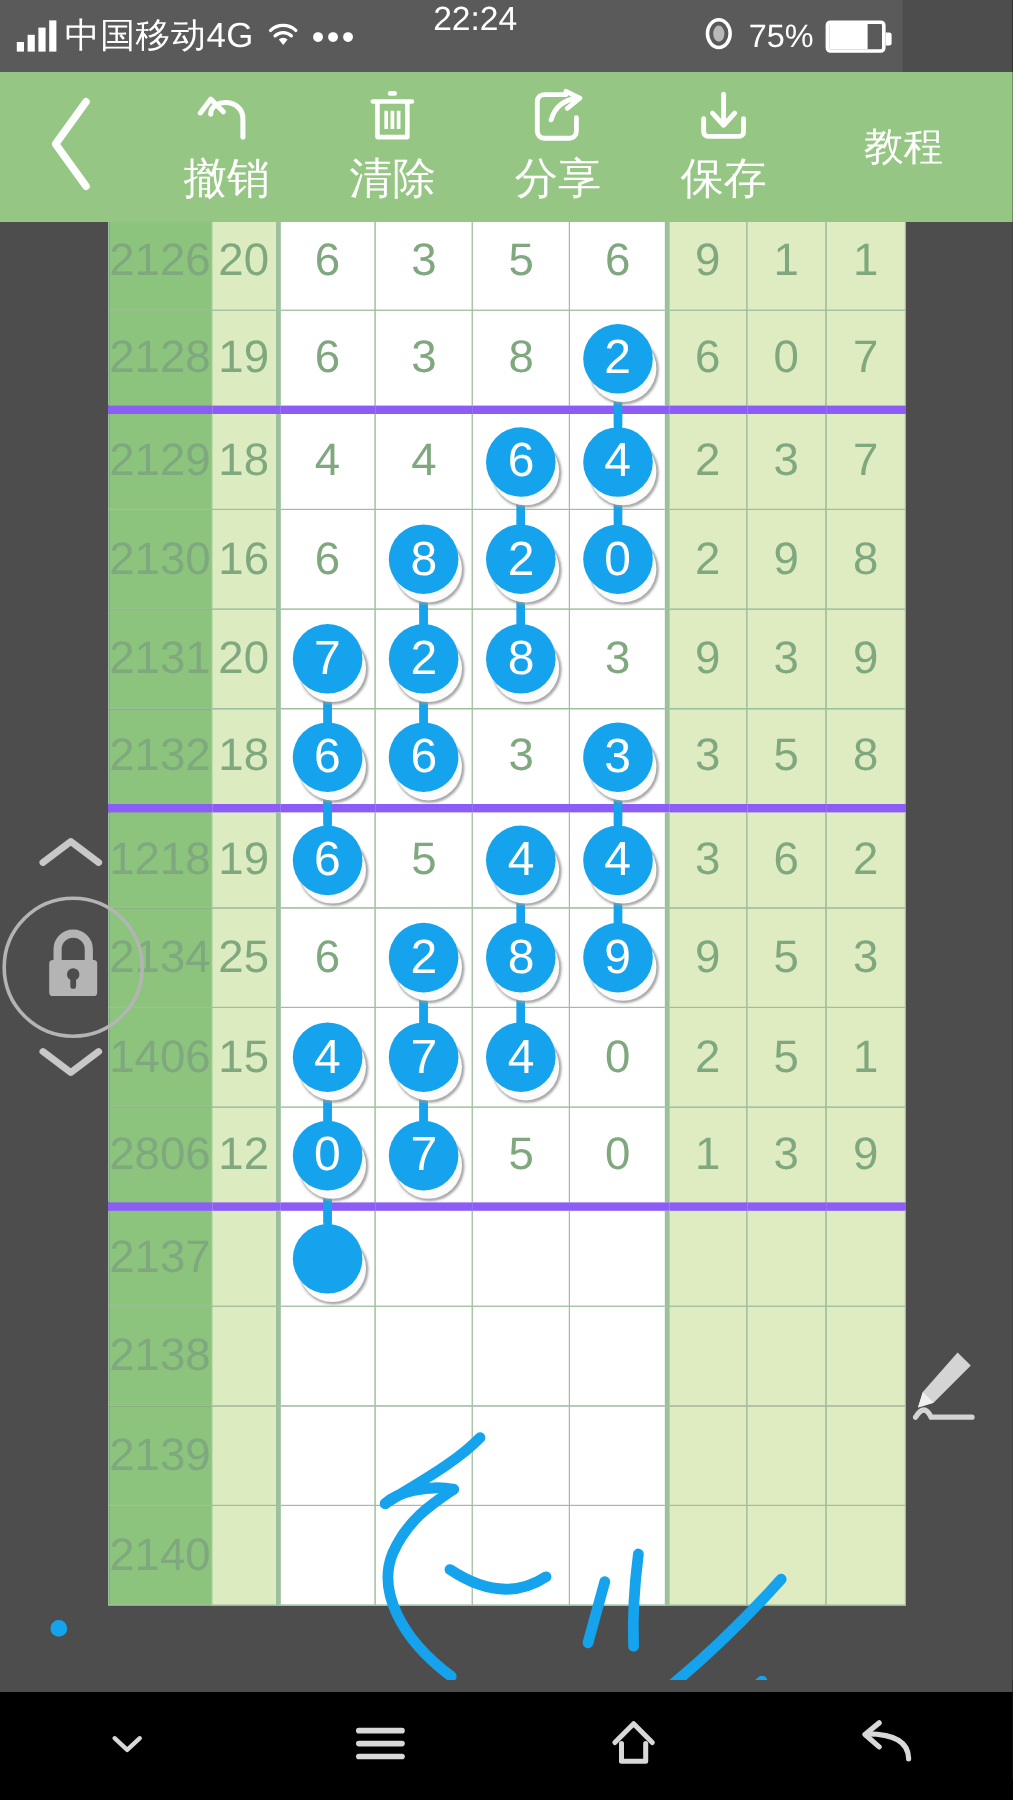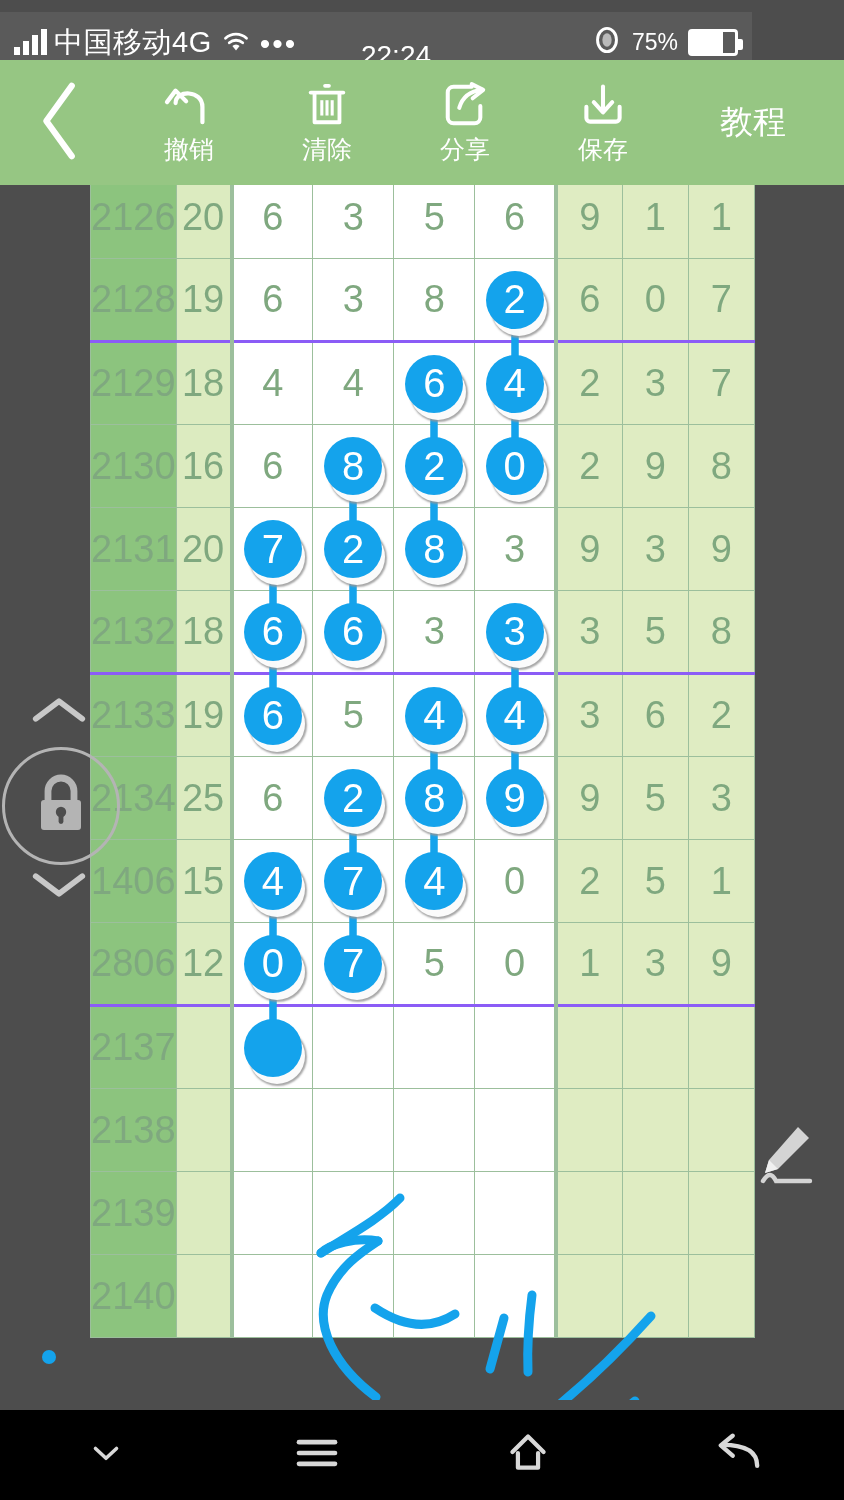--- a/index.html
+++ b/index.html
@@ -6,55 +6,55 @@
   html, body {
     width: 844px; height: 1500px;
     background: #000;
     font-family: "Liberation Sans", "DejaVu Sans", sans-serif;
     overflow: hidden;
   }
   .phone { position: relative; width: 844px; height: 1500px; background: #4d4d4d; }
 
   
   .statusbar {
-    position: absolute; top: 12px; left: 0; width: 752px; height: 60px;
+    position: absolute; top: 0; left: 0; width: 752px; height: 60px;
     background: #5a5a5a; color: #fff;
-    display: flex; align-items: flex-end;
+    display: flex; align-items: flex-start;
   }
   .sb-left { display: flex; align-items: flex-end; gap: 7px; padding-left: 14px; height: 60px; }
   .sig { display: flex; align-items: flex-end; gap: 3px; height: 30px; padding-bottom: 17px; }
   .sig i { display: block; width: 6px; background: #fff; }
   .sig i:nth-child(1) { height: 8px; }
   .sig i:nth-child(2) { height: 14px; }
   .sig i:nth-child(3) { height: 20px; }
   .sig i:nth-child(4) { height: 26px; }
   .carrier { font-size: 29px; letter-spacing: .5px; line-height: 60px; }
   .wifi { padding-bottom: 14px; }
   .dots { font-size: 30px; line-height: 40px; padding-bottom: 8px; letter-spacing: 2px; }
   .sb-time { position: absolute; left: 0; right: 0; text-align: center; font-size: 28px; margin-left: 40px; }
   .sb-right { position: absolute; right: 14px; top: 0; height: 60px; display: flex; align-items: center; gap: 10px; }
-  .batt-pct { font-size: 23px; }
+  .batt-pct { font-size: 27px; }
   .batt {
     width: 50px; height: 27px; border: 3px solid #fff; border-radius: 4px;
     position: relative; display: flex; align-items: center;
   }
   .batt::after { content:""; position:absolute; right:-8px; top:7px; width:5px; height:11px; background:#fff; border-radius:0 2px 2px 0;}
   .batt i { display:block; height: 21px; background: #fff; margin-left: 0px; }
 
   
   .toolbar {
     position: absolute; top: 60px; left: 0; width: 844px; height: 125px;
     background: #96c683; display: flex; align-items: center;
   }
   .tb-back { width: 120px; display: flex; justify-content: center; align-items: center; height: 125px; }
   .tb-item {
     width: 138px; height: 125px; display: flex; flex-direction: column;
     align-items: center; justify-content: center; gap: 2px; color: #fff;
   }
-  .tb-item .lbl { font-size: 25px; color: #fff; }
+  .tb-item .lbl { font-size: 36px; color: #fff; }
   .tb-icon { height: 52px; display: flex; align-items: center; justify-content: center; }
   .tb-text {
     margin-left: auto; margin-right: 58px; color: #fff; font-size: 33px;
   }
 
   
   .board {
     position: absolute; top: 185px; left: 0; width: 844px; height: 1215px;
     background: #4d4d4d; overflow: hidden;
   }
@@ -67,21 +67,21 @@
     border: 1px solid #9cbf9c;
     text-align: center; vertical-align: middle;
     height: 83px; font-size: 38px; color: #7fa87f; font-weight: 300;
   }
   .c-idx   { width: 84px; background: #8cc47e; color: #ffffff; font-size: 31px; border-color:#8cc47e; }
   .c-sum   { width: 56px; background: #dcebc0; color: #9cb894; font-size: 25px; margin-left: 17px; }
   .c-num   { width: 82px; background: #ffffff; color: #86b286; font-size: 42px; }
   .c-tail  { width: 68px; background: #dfecc2; color: #9cba94; font-size: 34px; }
   .c-num.first { border-left: 4px solid #9cbf9c; }
   .c-tail.first { border-left: 4px solid #9cbf9c; }
-  tr.sep td { border-bottom: 3px solid #8b5cf6; }
+  tr.sep td { border-bottom: 7px solid #8b5cf6; }
 
   
   .cellwrap { position: relative; width: 100%; height: 100%; display:flex; align-items:center; justify-content:center;}
   .bubble {
     position: relative; z-index: 3;
     width: 58px; height: 58px; border-radius: 50%;
     background: #14a3ec; color: #fff; font-size: 40px; font-weight: 400;
     display: flex; align-items: center; justify-content: center;
     box-shadow: 4px 8px 0 -1px rgba(255,255,255,.95), 5px 9px 2px 0 rgba(150,150,150,.85);
   }
@@ -391,21 +391,21 @@
               <div class="cellwrap">
                 <span class="link-down"></span>
                 <span class="bubble">3</span>
               </div>
             </td>
             <td class="c-tail first">3</td>
             <td class="c-tail">5</td>
             <td class="c-tail">8</td>
           </tr>
           <tr>
-            <td class="c-idx">2133</td>
+            <td class="c-idx">1218</td>
             <td class="c-sum">19</td>
             <td class="c-num first">
               <div class="cellwrap">
                 <span class="link-up"></span>
                 <span class="bubble">6</span>
               </div>
             </td>
             <td class="c-num">
               <div class="cellwrap">
                 <span>5</span>

